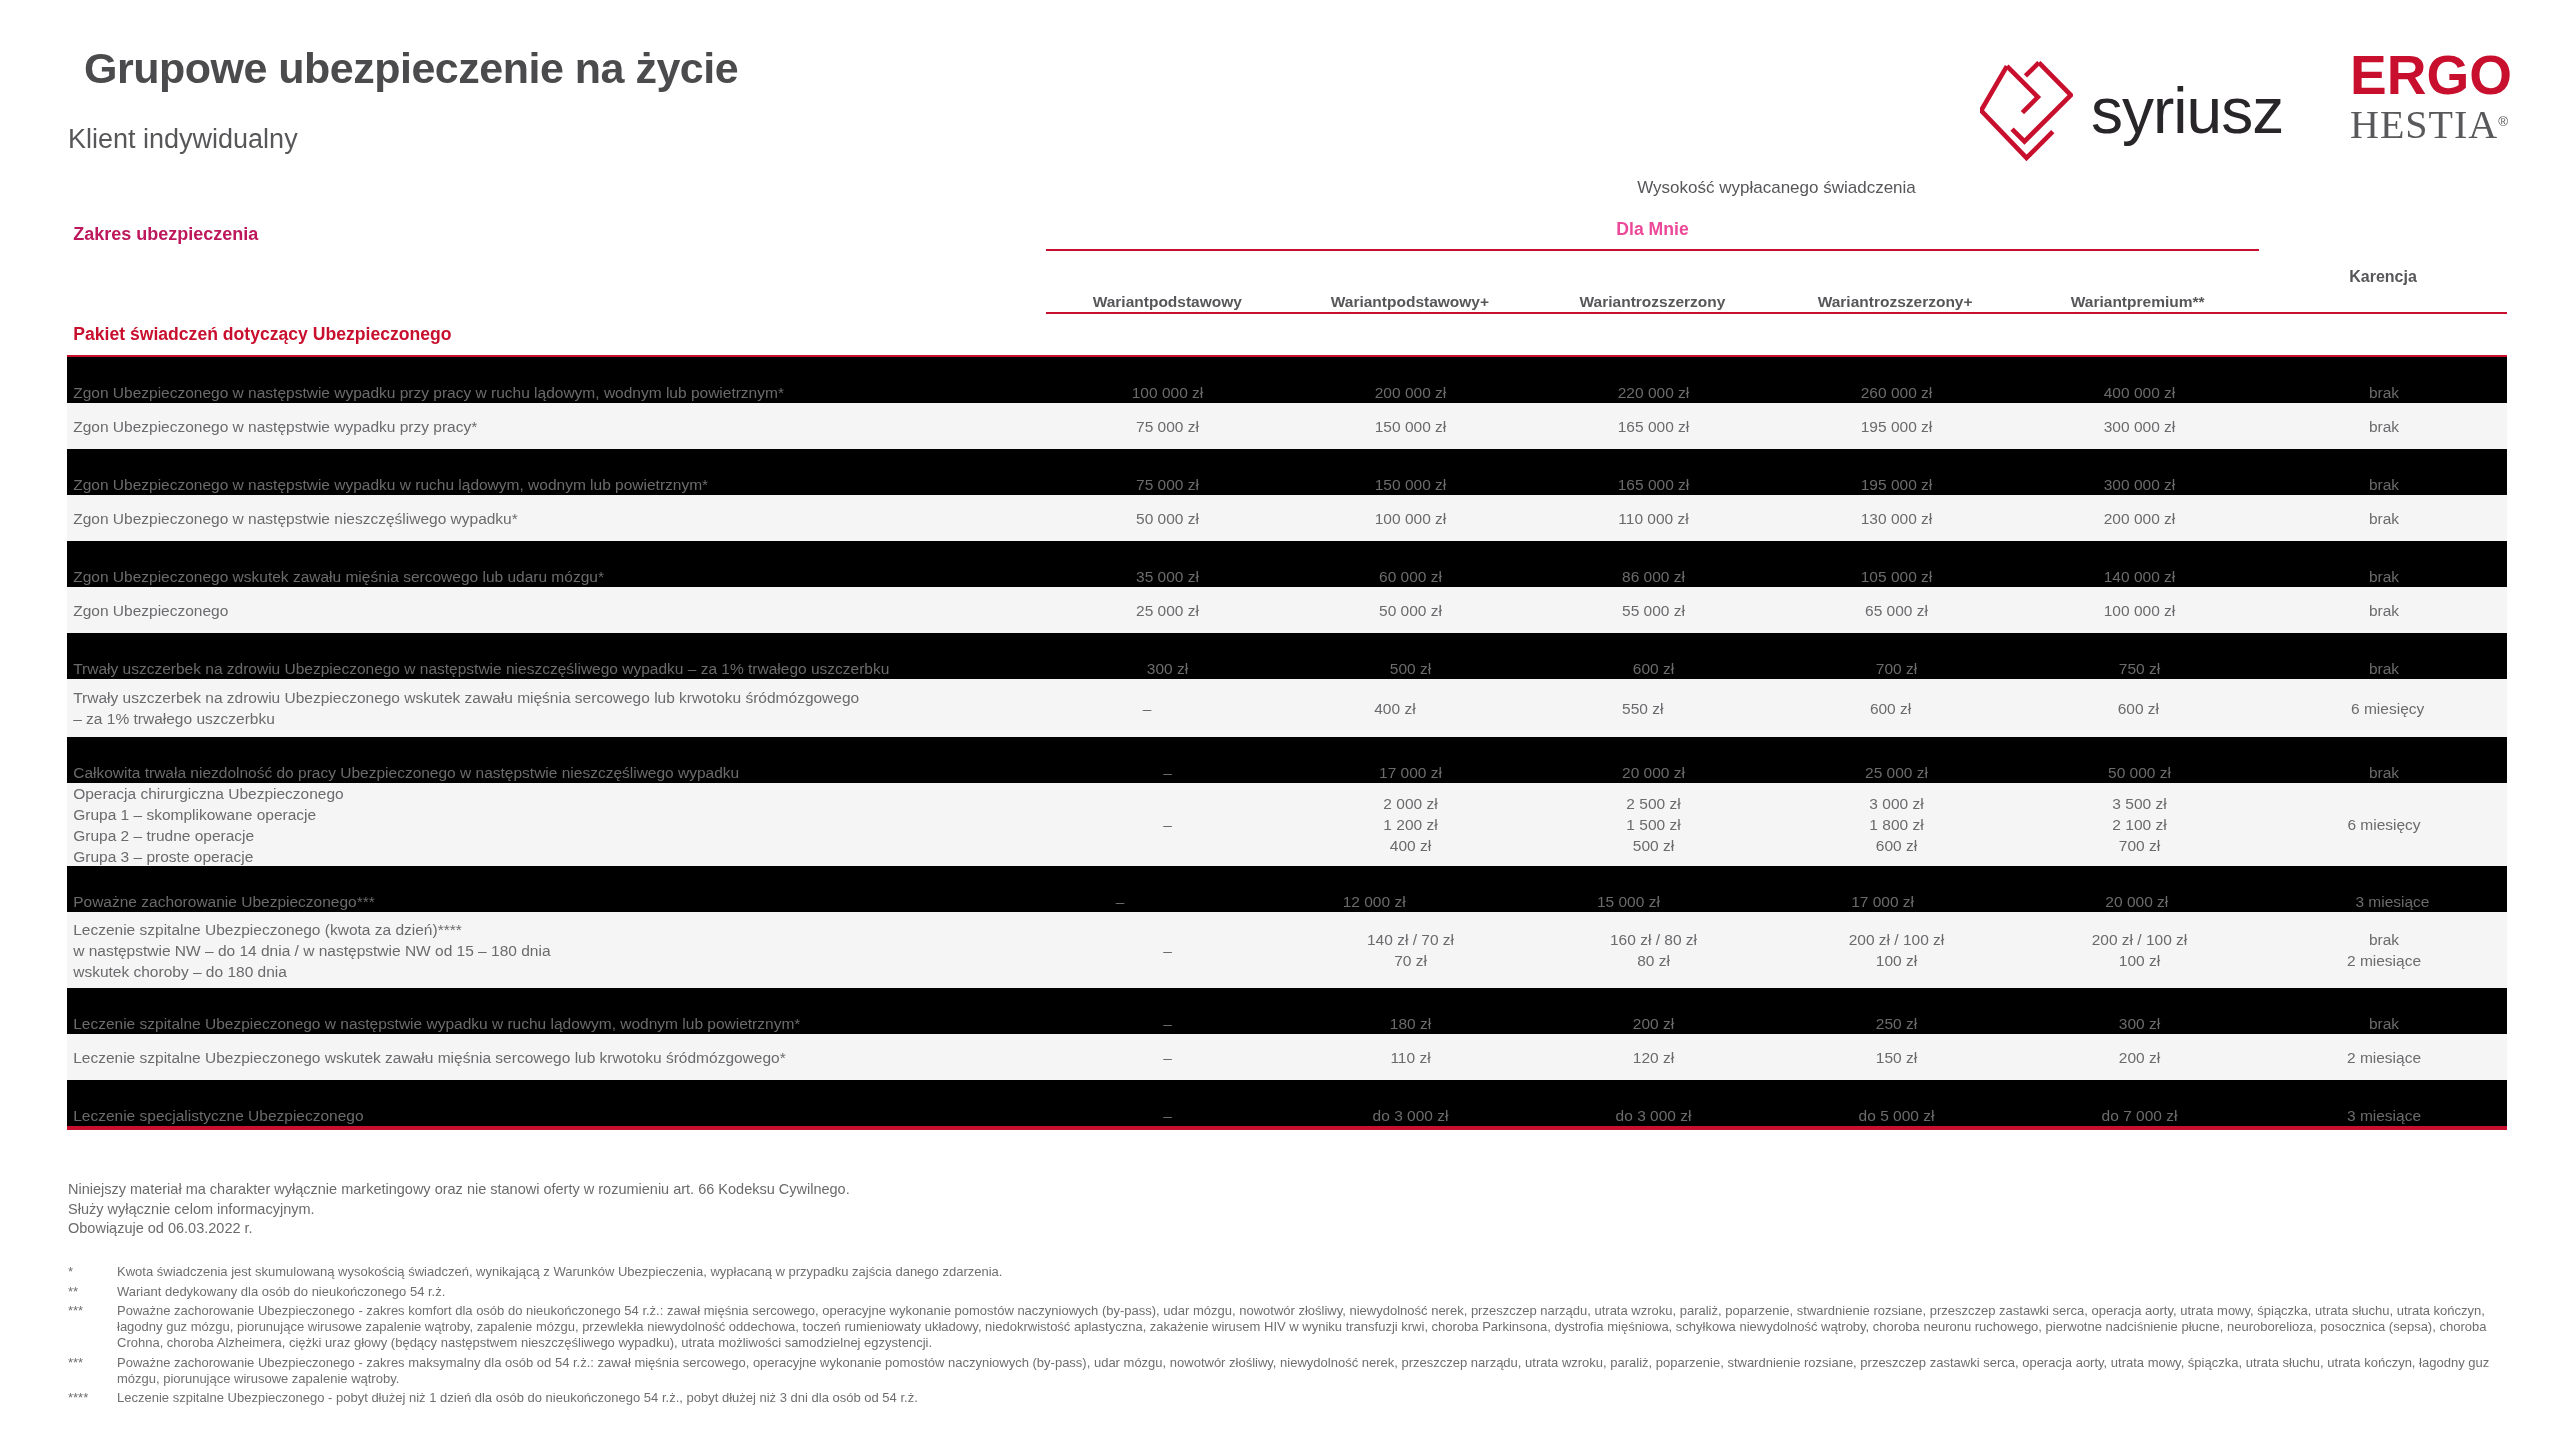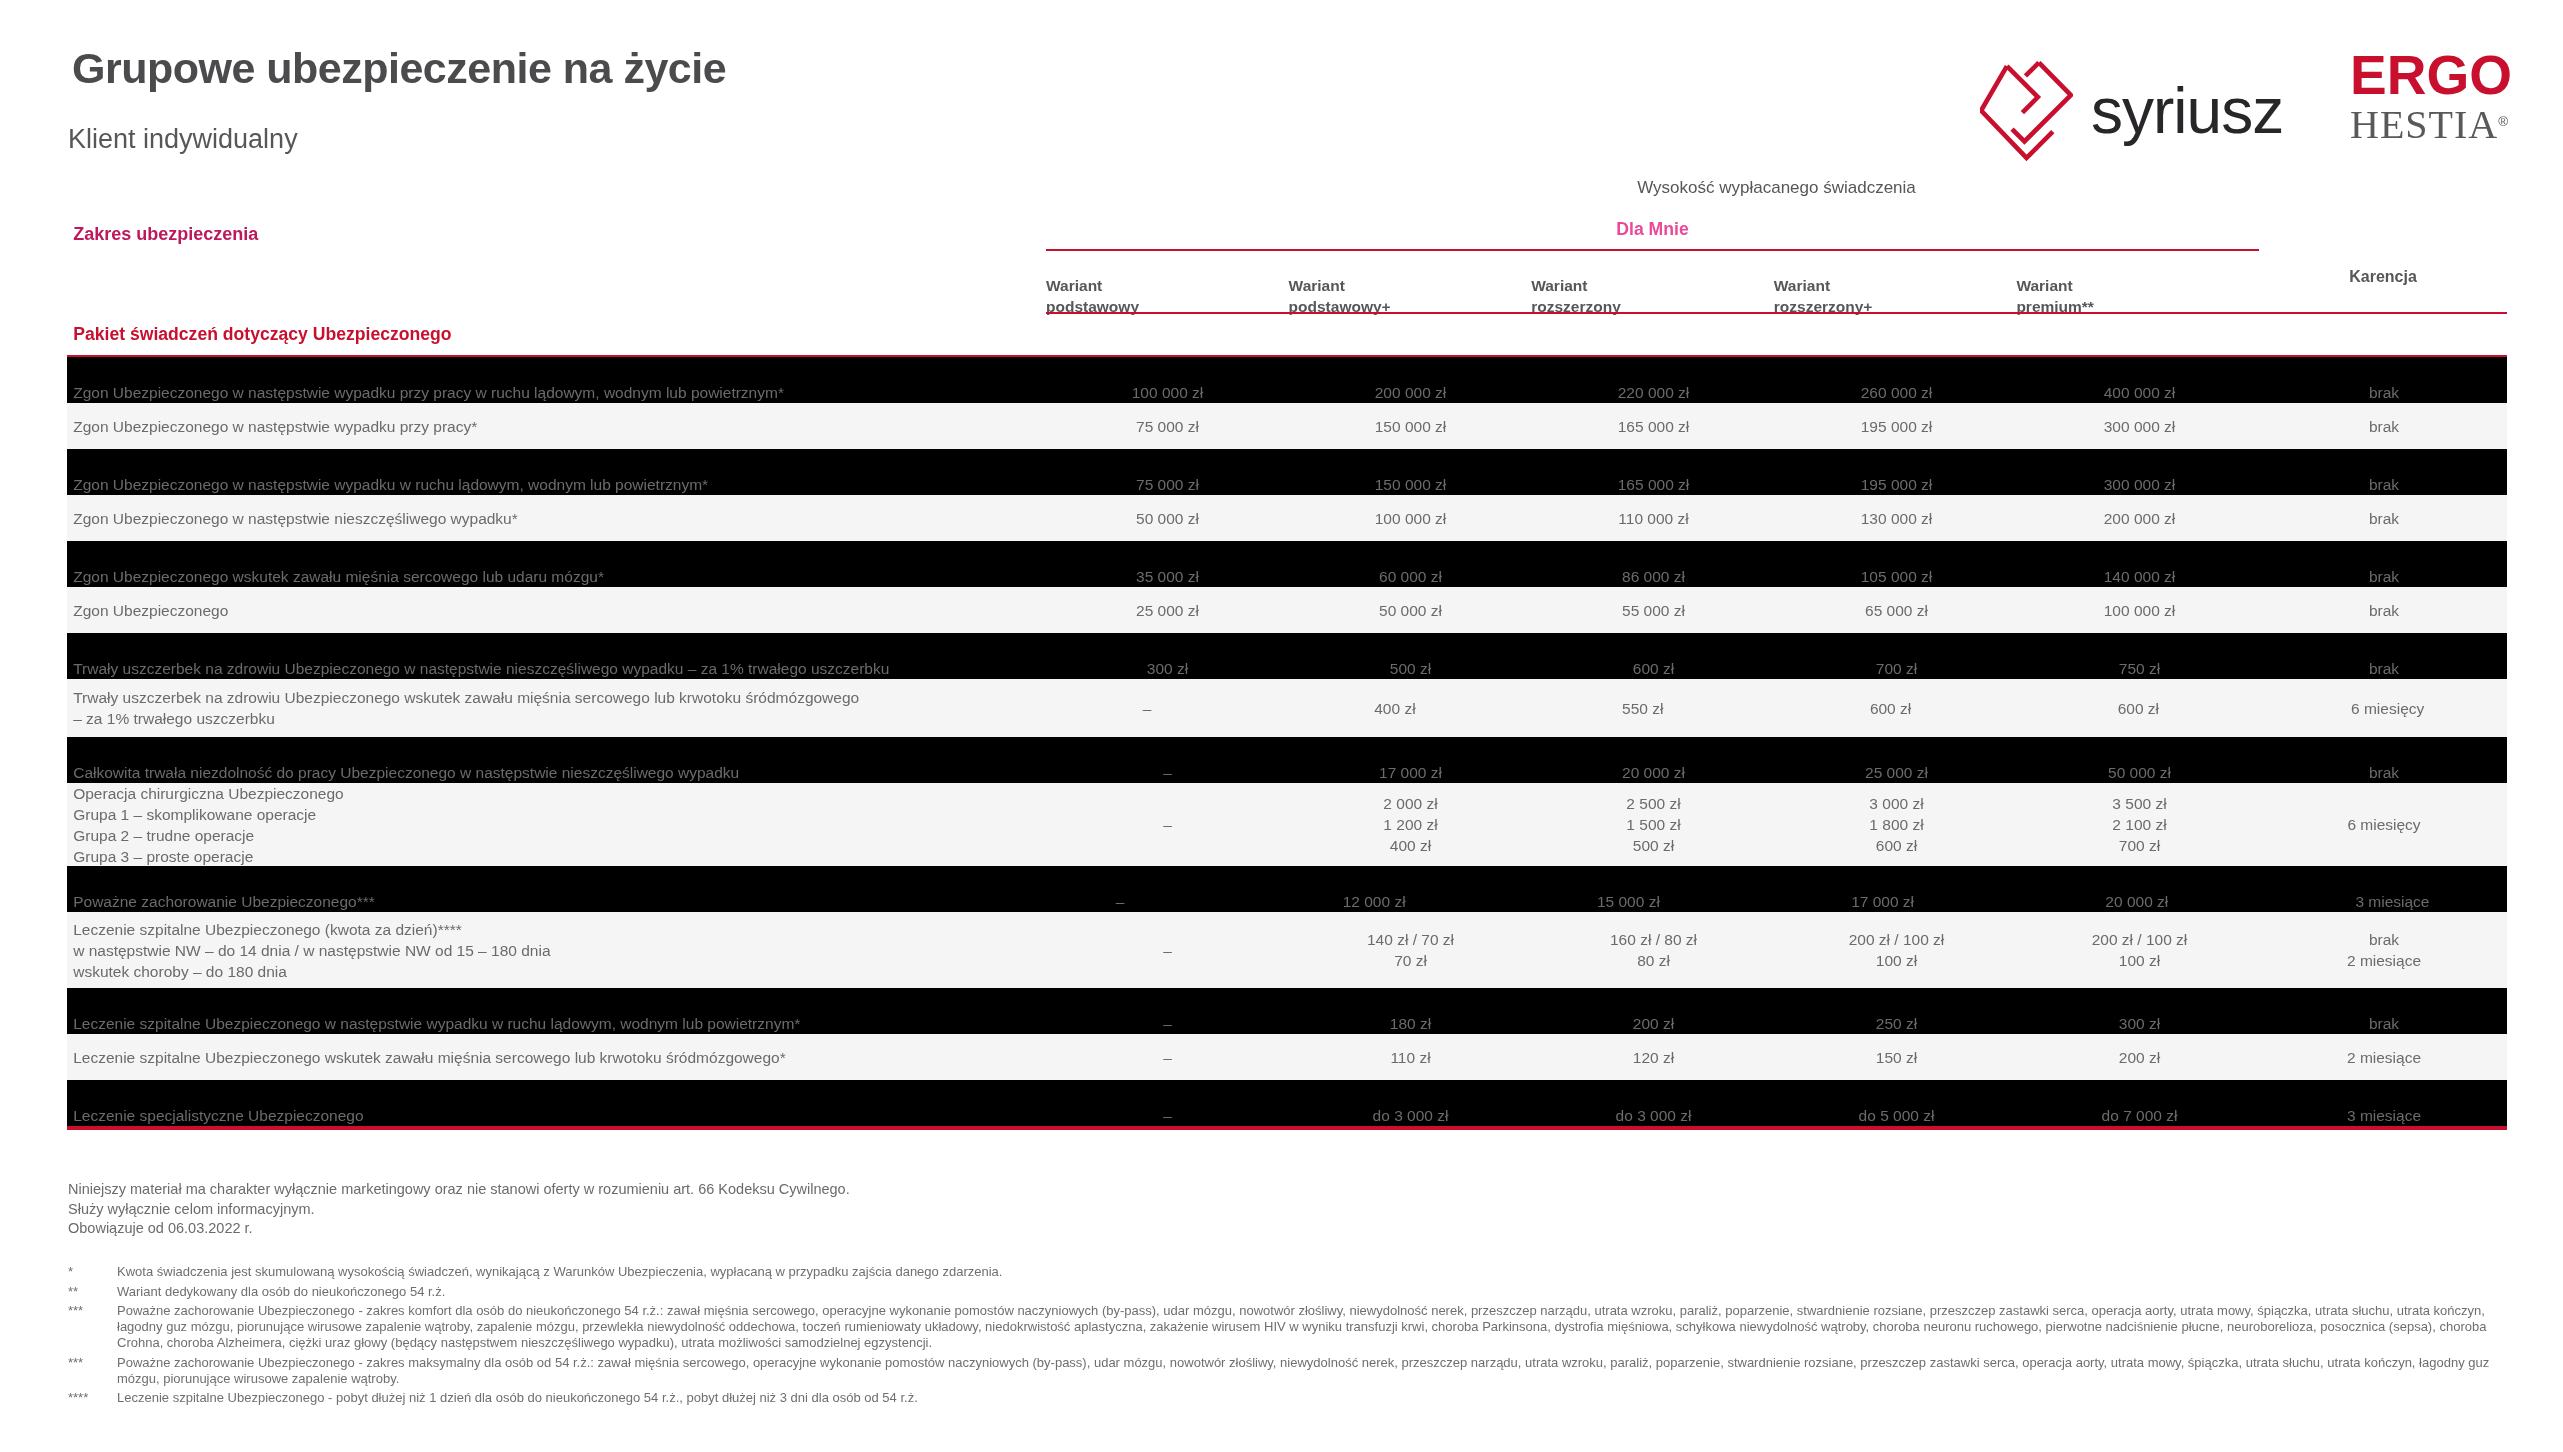--- a/index.html
+++ b/index.html
@@ -1,20 +1,20 @@
 <!DOCTYPE html>
 <html style="font-size:8.3px"><head>
 <meta charset="utf-8">
 <style>
   html,body{margin:0;padding:0;background:#ffffff;}
   .page{position:relative;width:2563px;height:1452px;background:#ffffff;
         font-family:"Liberation Sans", sans-serif;overflow:hidden;}
 
   
-  .title{position:absolute;left:72px;top:44px;font-size:43px;font-weight:bold;
+  .title{position:absolute;left:84px;top:44px;font-size:43px;font-weight:bold;
          color:#4b4b4d;letter-spacing:-0.5px;}
   .subtitle{position:absolute;left:68px;top:124px;font-size:27px;color:#57575a;}
 
   .syriusz{position:absolute;left:1980px;top:61px;}
   .syriusz-text{position:absolute;left:2091px;top:61px;height:101px;line-height:101px;
                 font-size:64px;letter-spacing:-1px;color:#29262a;}
   .ergo{position:absolute;left:2350px;top:49px;width:160px;text-align:left;}
   .ergo-l1{font-size:55px;font-weight:bold;color:#c8102e;line-height:53px;letter-spacing:0px;}
   .ergo-l2{font-family:"Liberation Serif", serif;font-size:40px;color:#59595b;
            line-height:45px;letter-spacing:1px;position:relative;}
@@ -24,21 +24,21 @@
   .benefit-header{position:absolute;left:1046px;top:178px;width:1461px;text-align:center;
                   font-size:17px;font-weight:normal;color:#57575a;}
   .tbl{position:absolute;left:67px;top:209px;width:2440px;}
   .thead{position:relative;height:105px;}
   .scope-h{position:absolute;left:6.2px;top:14.5px;font-size:18px;font-weight:bold;color:#be185d;}
   .dlamnie{position:absolute;left:979px;top:0;width:1213px;height:40px;display:flex;
            align-items:center;justify-content:center;font-size:17.6px;font-weight:bold;color:#ec4899;}
   .karencja-h{position:absolute;left:2193px;top:16px;width:246px;height:103px;display:flex;
               align-items:center;justify-content:center;font-size:16px;font-weight:bold;color:#57575a;}
   .vrow{position:absolute;left:979px;top:42px;width:1213px;height:61px;display:flex;}
-  .vcol{flex:1;display:flex;flex-direction:column;align-items:flex-start;justify-content:center;
+  .vcol{flex:1;display:flex;flex-direction:row;align-items:flex-end;justify-content:center;
         font-size:15.5px;font-weight:bold;color:#57575a;line-height:21px;text-align:center;margin-top:28px;}
   .line{position:absolute;background:#c8102e;}
   .l-dlamnie{left:979px;top:40px;width:1213px;height:2.1px;}
   .l-headers{left:979px;top:103px;width:1461px;height:2.1px;}
   .section{position:relative;height:43px;}
   .section-t{position:absolute;left:6.2px;top:10.3px;font-size:17.6px;font-weight:bold;color:#c8102e;}
   .l-section{left:0;bottom:0;width:2440px;height:2.1px;}
 
   .tbody{position:relative;}
   .trow{display:flex;align-items:stretch;}

